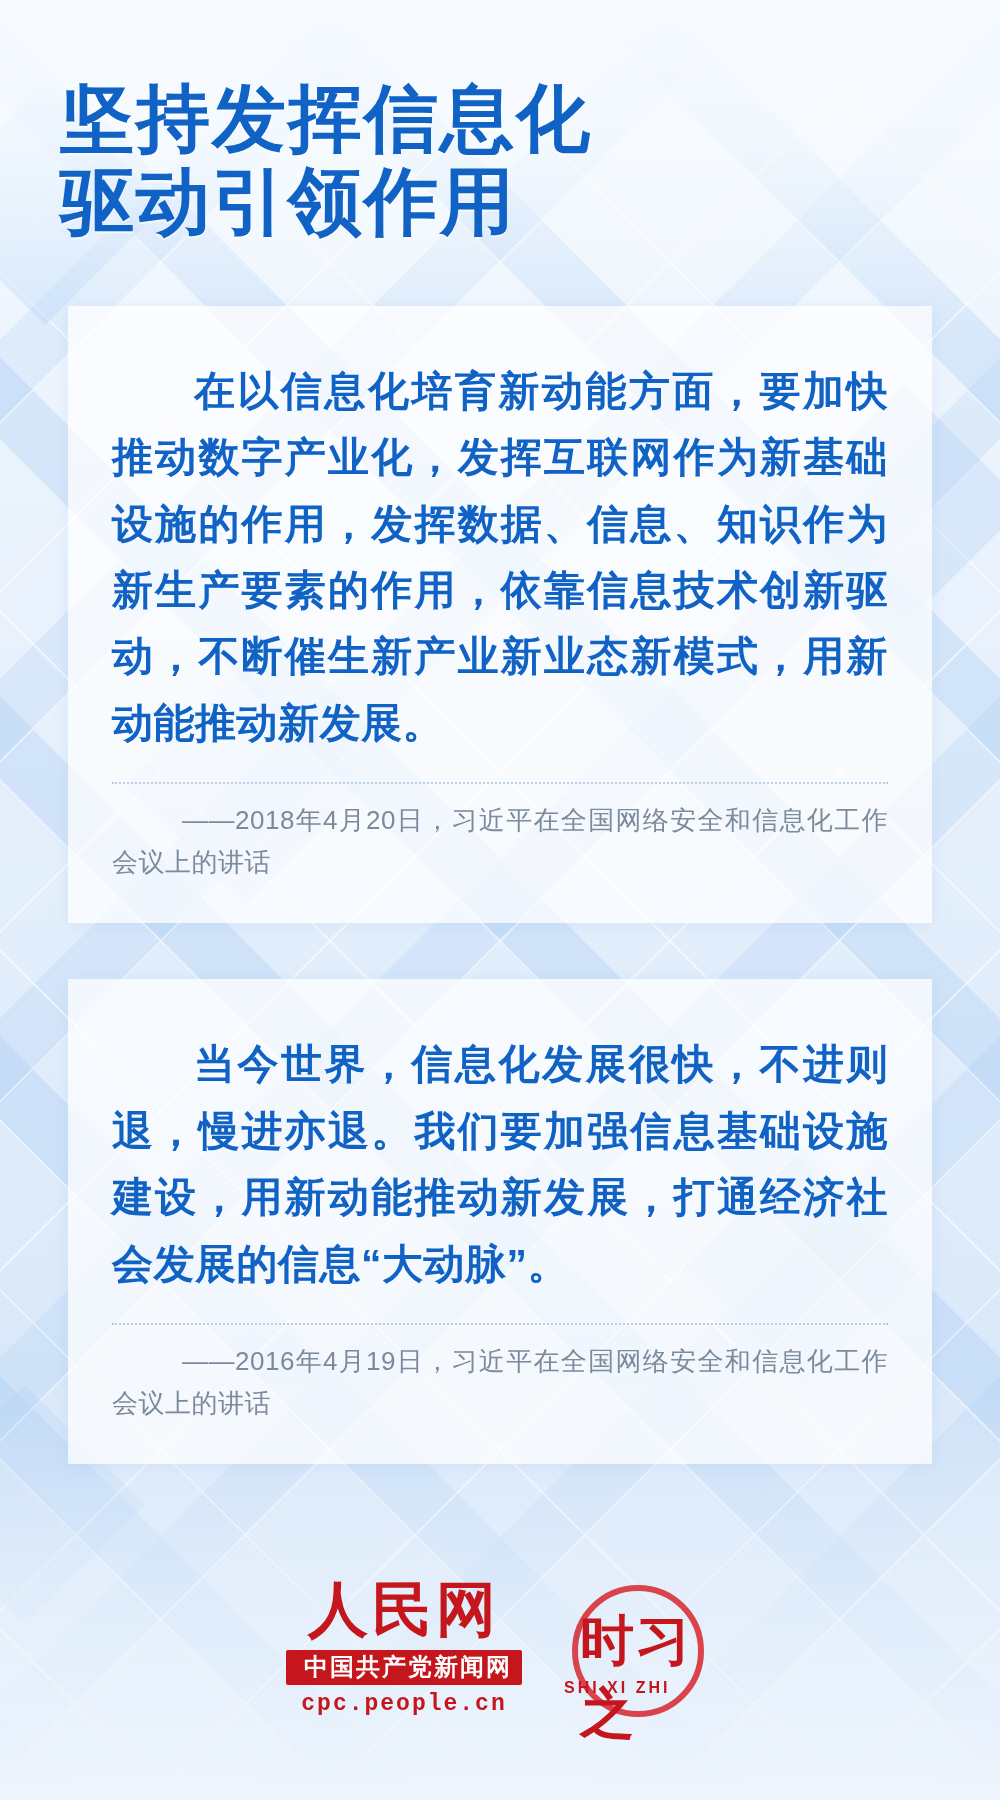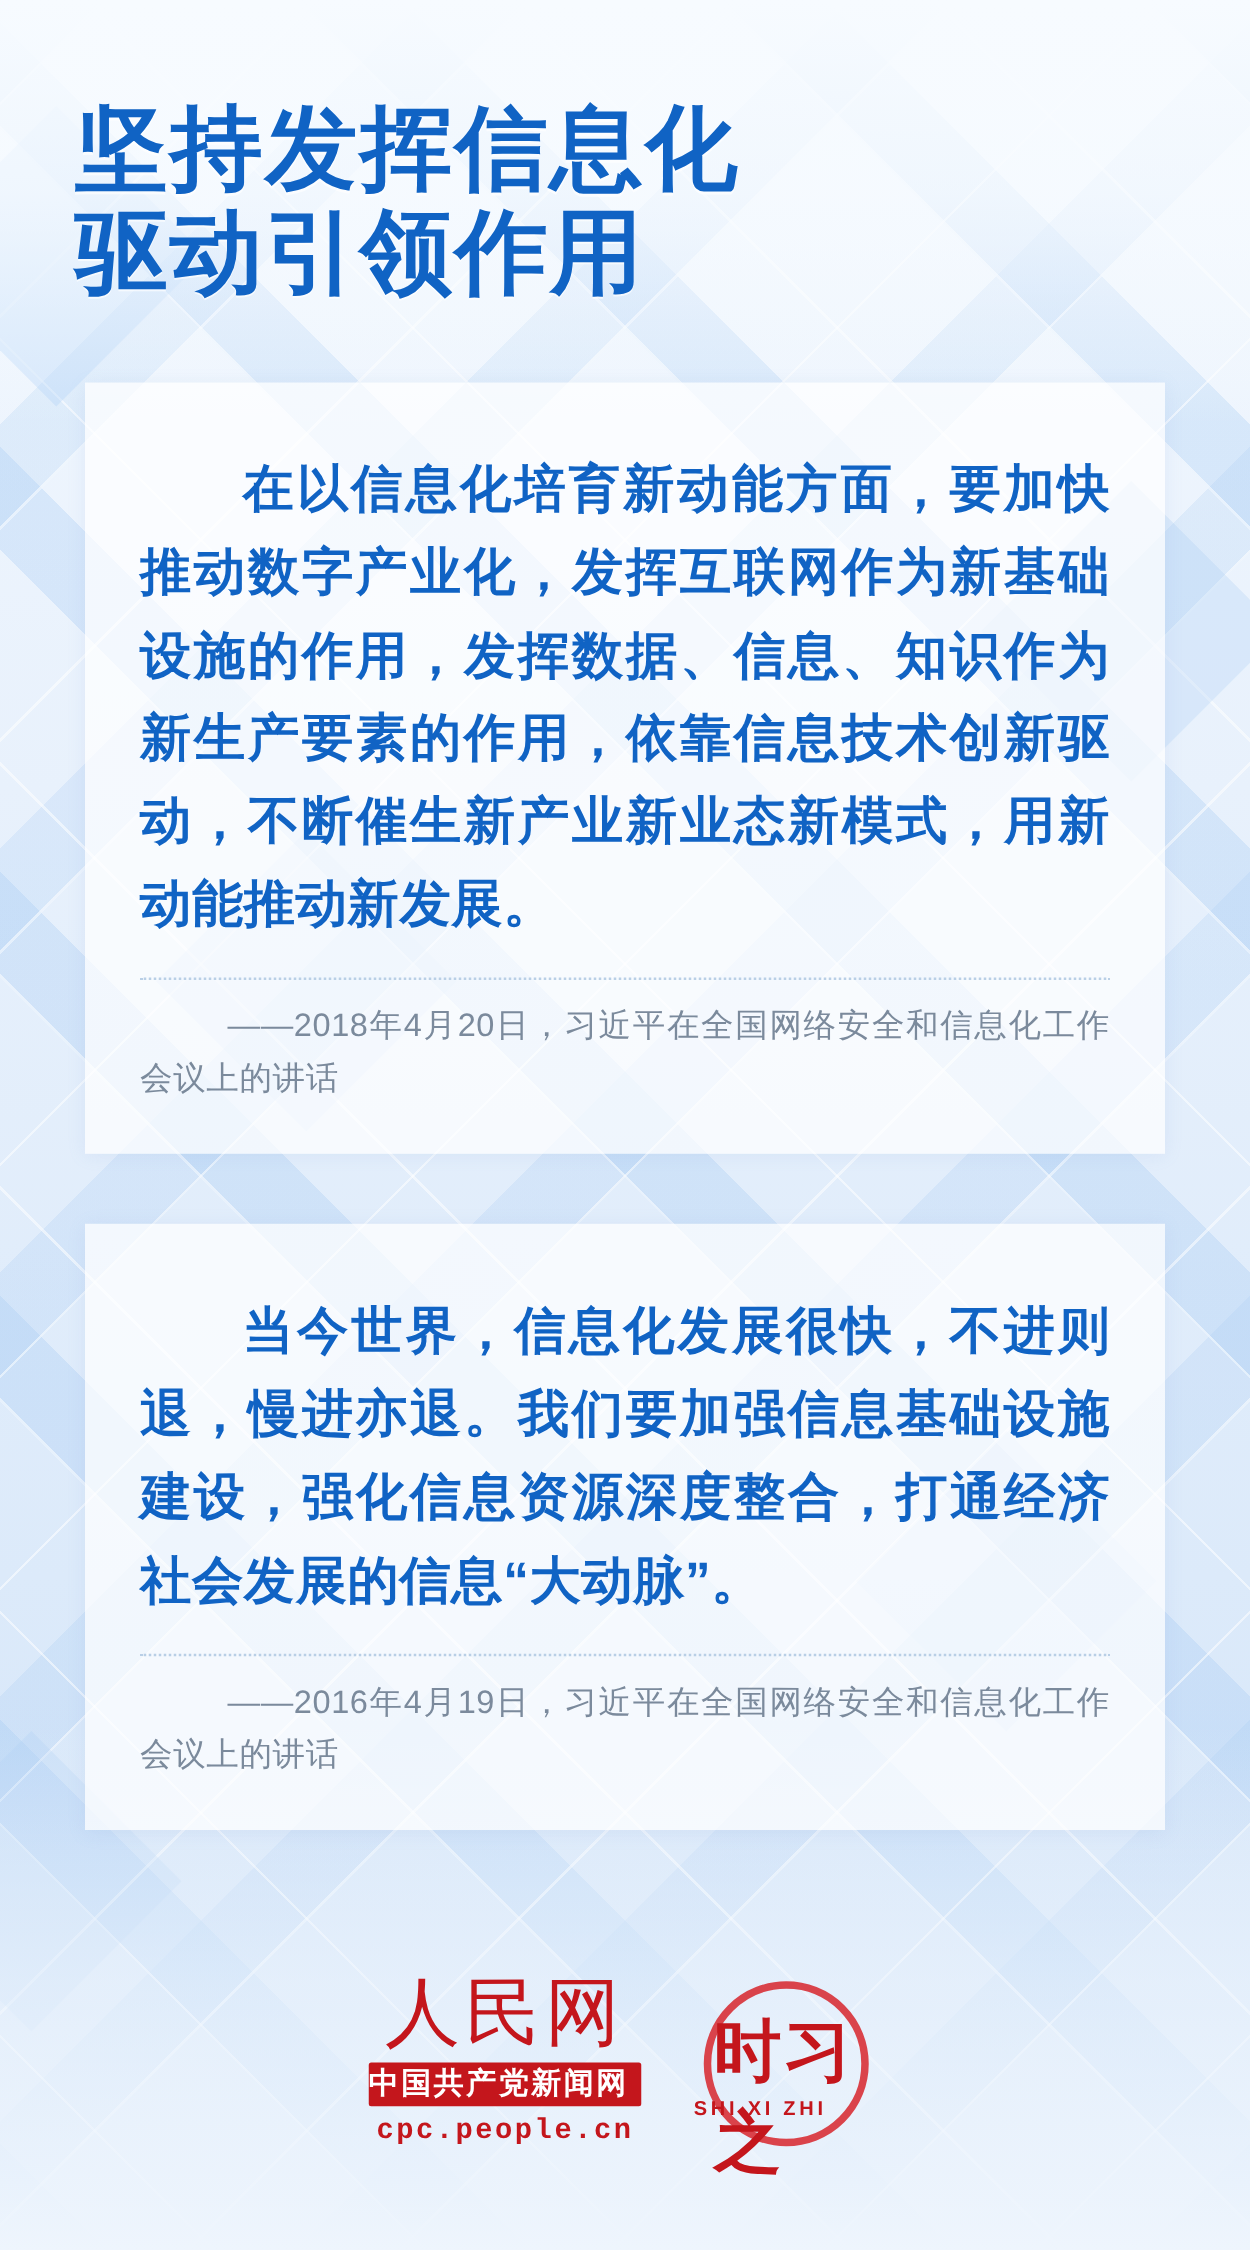--- a/index.html
+++ b/index.html
@@ -123,31 +123,31 @@
     justify-content: center;
     gap: 42px;
   }
   .logo-people {
     text-align: center;
     color: #c4161c;
     line-height: 1;
   }
   .logo-people .glyph {
     font-size: 60px;
-    font-weight: normal;
+    font-weight: bold;
     letter-spacing: 4px;
     font-family: "Liberation Serif", serif;
   }
   .logo-people .sub {
     margin-top: 10px;
     background: #c4161c;
     color: #fff;
     font-size: 24px;
     letter-spacing: 2px;
-    padding: 5px 10px 6px 0;
+    padding: 5px 10px 6px 18px;
     border-radius: 2px;
     font-weight: bold;
   }
   .logo-people .url {
     margin-top: 8px;
     color: #c4161c;
     font-size: 23px;
     letter-spacing: 2px;
     font-family: "Liberation Mono", monospace;
     font-weight: bold;
@@ -214,21 +214,21 @@
 
     <div class="cards">
 
       <div class="card">
         <div class="quote">在以信息化培育新动能方面，要加快推动数字产业化，发挥互联网作为新基础设施的作用，发挥数据、信息、知识作为新生产要素的作用，依靠信息技术创新驱动，不断催生新产业新业态新模式，用新动能推动新发展。</div>
         <hr class="divider">
         <div class="source">——2018年4月20日，习近平在全国网络安全和信息化工作会议上的讲话</div>
       </div>
 
       <div class="card">
-        <div class="quote">当今世界，信息化发展很快，不进则退，慢进亦退。我们要加强信息基础设施建设，强化信息资源深度整合，打通经济社会发展的信息“大动脉”。</div>
+        <div class="quote">当今世界，信息化发展很快，不进则退，慢进亦退。我们要加强信息基础设施建设，用新动能推动新发展，打通经济社会发展的信息“大动脉”。</div>
         <hr class="divider">
         <div class="source">——2016年4月19日，习近平在全国网络安全和信息化工作会议上的讲话</div>
       </div>
 
     </div>
 
     <div class="footer">
 
       <div class="logo-people">
         <div class="glyph">人民网</div>

